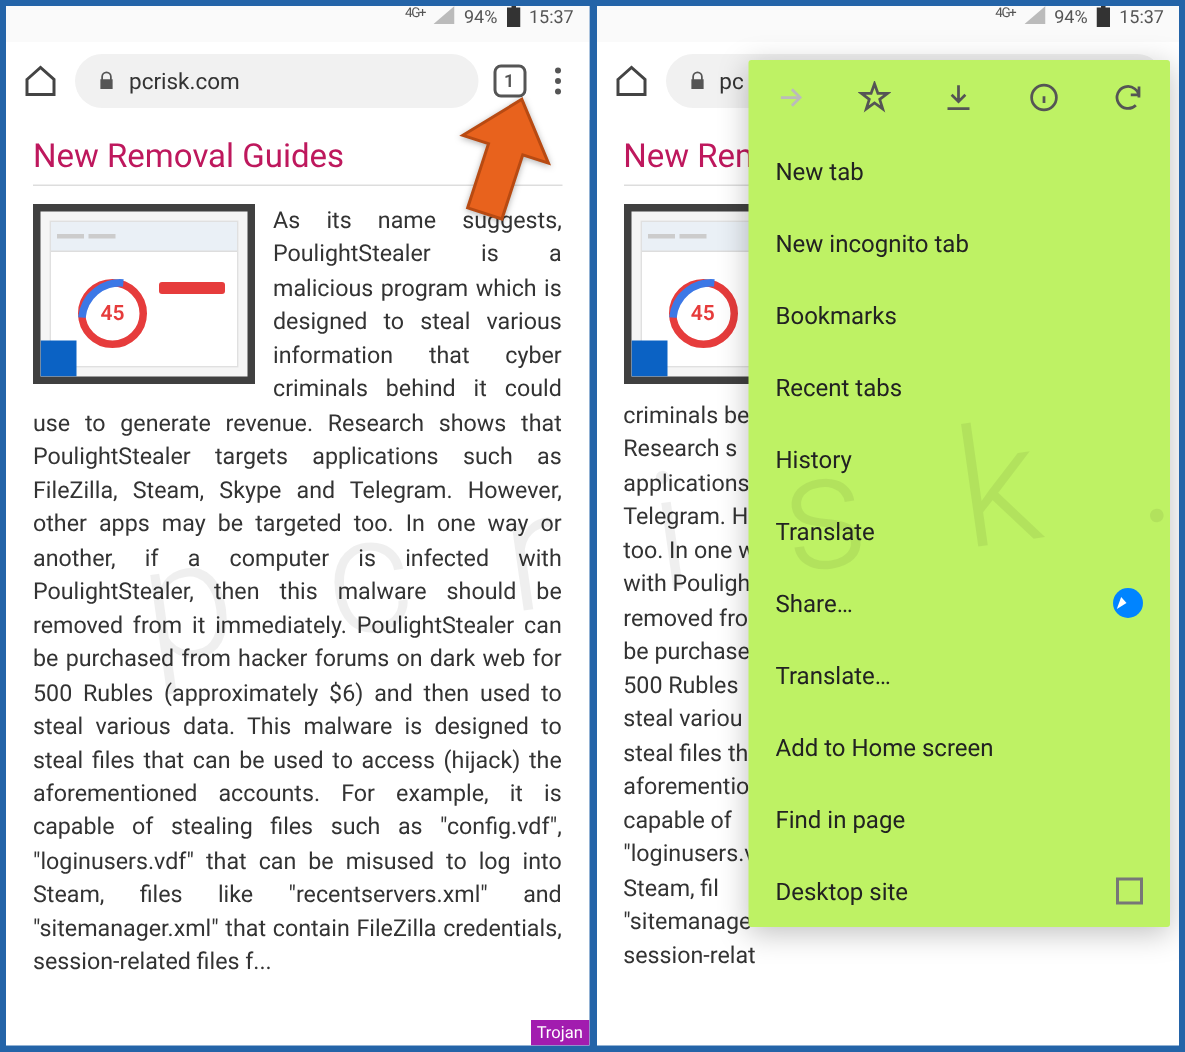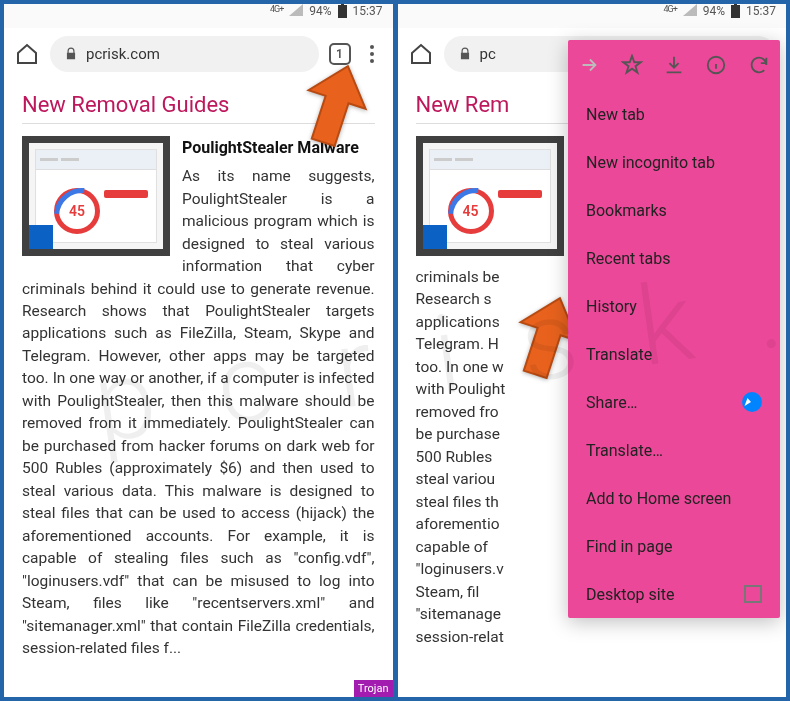--- a/index.html
+++ b/index.html
@@ -12,32 +12,32 @@
   .home{width:26px;height:26px;display:flex;align-items:center;justify-content:center}
   .addr{flex:1;height:36px;border-radius:18px;background:#f1f1f1;display:flex;align-items:center;padding:0 14px;gap:8px;color:#333;font-size:15px}
   .lock{width:14px;height:14px}
   .tabs{width:22px;height:22px;border:2px solid #555;border-radius:5px;display:flex;align-items:center;justify-content:center;font-size:12px;font-weight:600;color:#555}
   .dots{width:22px;display:flex;flex-direction:column;align-items:center;gap:3px}
   .dots span{width:4px;height:4px;background:#555;border-radius:50%}
   .content{padding:12px 18px;position:relative}
   .heading{font-size:22px;color:#be185d;font-weight:400;border-bottom:1px solid #ddd;padding-bottom:6px;margin-bottom:12px}
   .article{font-size:15.5px;line-height:1.45;color:#333;text-align:justify}
   .title{font-weight:700;font-size:16px;color:#111;margin-bottom:6px}
-  .thumb{width:148px;height:120px;float:left;margin:0 12px 4px 0;border:7px solid #404040;background:#f5f5f5;position:relative;overflow:hidden}
+  .thumb{width:148px;height:120px;float:left;margin:0 12px 4px 0;border:5px solid #404040;background:#f5f5f5;position:relative;overflow:hidden}
   .thumb-inner{position:absolute;inset:6px;background:#fff;border:1px solid #e0e0e0}
   .thumb-top{height:20px;background:#eaf0f6;border-bottom:1px solid #ddd;display:flex;align-items:center;padding:0 4px;gap:3px}
   .thumb-top span{width:18px;height:3px;background:#ccc}
   .gauge{width:46px;height:46px;border:5px solid #e63c3c;border-radius:50%;position:absolute;left:18px;top:38px;display:flex;align-items:center;justify-content:center;font-size:14px;color:#e63c3c;font-weight:600}
   .gauge::after{content:"";position:absolute;width:46px;height:46px;border:5px solid #3c78e6;border-radius:50%;border-color:#3c78e6 transparent transparent transparent;transform:rotate(-40deg);top:-5px;left:-5px}
   .bar{position:absolute;right:8px;top:40px;width:44px;height:8px;background:#e63c3c;border-radius:2px}
   .bluebox{position:absolute;left:0;bottom:0;width:24px;height:24px;background:#0b62c4}
   .tag{position:absolute;right:0;bottom:0;background:#a21caf;color:#fff;font-size:11px;padding:2px 4px}
   .arrow{position:absolute;pointer-events:none}
   .arrow svg{filter:drop-shadow(0 1px 2px rgba(0,0,0,.3))}
-  .menu{position:absolute;right:6px;top:36px;width:212px;background:#ec4899;box-shadow:0 4px 20px rgba(0,0,0,.25);border-radius:2px;z-index:5}
+  .menu{position:absolute;right:6px;top:36px;width:281px;background:#bef264;box-shadow:0 4px 20px rgba(0,0,0,.25);border-radius:2px;z-index:5}
   .mrow{display:flex;align-items:center;height:48px;padding:0 18px;font-size:16px;color:#222}
   .mtop{display:flex;justify-content:space-around;align-items:center;height:50px;border-bottom:0}
   .mtop .mi{width:22px;height:22px;color:#555}
   .mrow .chk{width:18px;height:18px;border:2px solid #777;margin-left:auto}
   .msgr{width:20px;height:20px;background:#0084ff;border-radius:50%;margin-left:auto;position:relative}
   .msgr::after{content:"";position:absolute;left:4px;top:6px;border-left:5px solid #fff;border-top:4px solid transparent;border-bottom:4px solid transparent;transform:skewX(-20deg)}
   .wm{position:absolute;inset:0;pointer-events:none;opacity:.06;z-index:99}
   .wm text{font-size:110px;font-weight:300;fill:#000;letter-spacing:18px}
 </style>
 </head>
@@ -90,21 +90,20 @@
         <div class="thumb-inner">
           <div class="thumb-top">
                 <span></span>
                 <span></span>
               </div>
           <div class="gauge">45</div>
           <div class="bar"></div>
         </div>
         <div class="bluebox"></div>
       </div>
-      <div class="title">PoulightStealer Malware</div>
       <span>As its name suggests, PoulightStealer is a malicious program which is designed to steal various information that cyber criminals behind it could use to generate revenue. Research shows that PoulightStealer targets applications such as FileZilla, Steam, Skype and Telegram. However, other apps may be targeted too. In one way or another, if a computer is infected with PoulightStealer, then this malware should be removed from it immediately. PoulightStealer can be purchased from hacker forums on dark web for 500 Rubles (approximately $6) and then used to steal various data. This malware is designed to steal files that can be used to access (hijack) the aforementioned accounts. For example, it is capable of stealing files such as "config.vdf", "loginusers.vdf" that can be misused to log into Steam, files like "recentservers.xml" and "sitemanager.xml" that contain FileZilla credentials, session-related files f...</span>
     </div>
   </div>
   <div class="tag">Trojan</div>
   <div class="arrow" style="left:290px;top:60px">
     <svg width="80" height="90" viewBox="0 0 80 90">
           <path d="M40 0 L70 35 L52 35 L52 80 L28 80 L28 35 L10 35 Z" fill="#e8621d" stroke="#b84a12" stroke-width="2" transform="rotate(18 40 45)"></path>
         </svg>
   </div>
 </div>

